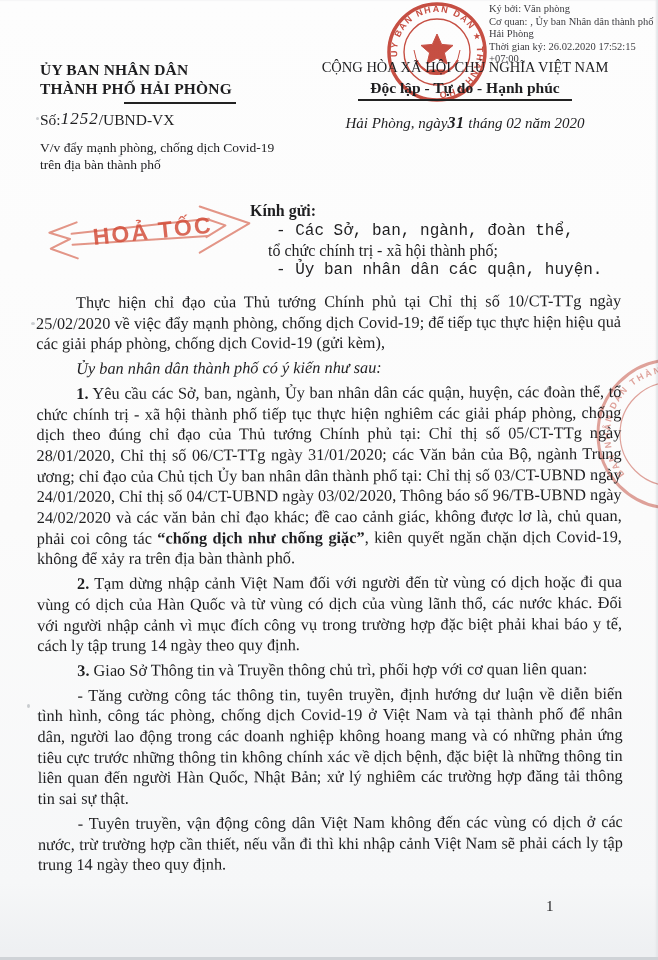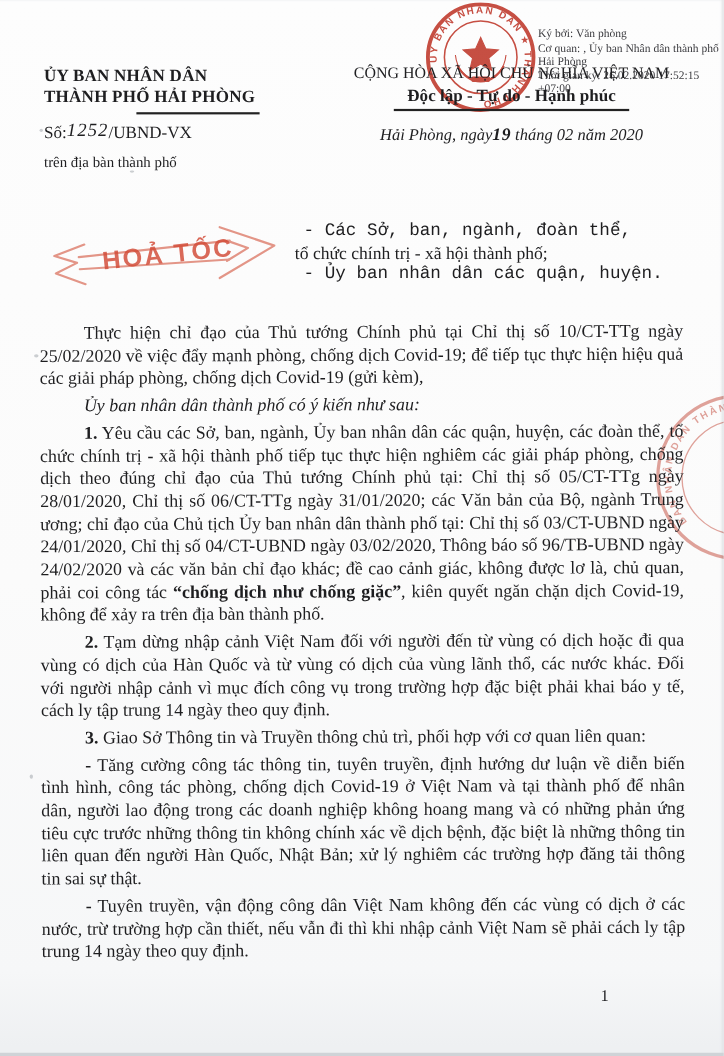--- a/index.html
+++ b/index.html
@@ -11,21 +11,21 @@
   }
   .page{
     position:relative;width:658px;height:960px;
     background:linear-gradient(180deg,#fdfdfd 0%,#fbfbfb 55%,#f6f7f8 92%,#eef0f2 99%);
     overflow:hidden;color:#1e1e20;
     box-shadow:inset 0 -3px 0 #cfd3d7, inset -2px 0 2px #e3e5e8;
   }
   
   .sig{
     position:absolute;left:489px;top:3px;width:168px;
-    font-size:10.5px;line-height:12.5px;color:#3c3c40;margin-top:23px;
+    font-size:10.5px;line-height:12.5px;color:#3c3c40;
   }
   .sig div{margin:0;}
   
   .seal-top{position:absolute;left:381px;top:2px;width:112px;height:104px;opacity:.9;mix-blend-mode:multiply;}
   
   .seal-right{position:absolute;right:-96px;top:352px;width:164px;height:164px;opacity:.5;mix-blend-mode:multiply;}
   
   .hdr-left{position:absolute;left:40px;top:60px;width:280px;}
   .org{font-weight:bold;font-size:15.5px;line-height:19px;letter-spacing:.2px;}
   .org-rule{width:112px;height:1.5px;background:#222;margin:4px auto 6px auto;}
@@ -111,49 +111,51 @@
   </div>
 
   <div class="hdr-left">
     <div class="org">ỦY BAN NHÂN DÂN</div>
     <div class="org">THÀNH PHỐ HẢI PHÒNG</div>
     <div class="org-rule"></div>
     <div class="doc-num">
       <span>Số:</span><span class="hand">1252</span><span>/UBND-VX</span>
     </div>
     <div class="subject">
+      <div>V/v đẩy mạnh phòng, chống dịch Covid-19</div>
       <div>trên địa bàn thành phố</div>
     </div>
   </div>
 
   <div class="hdr-right">
     <div class="national">CỘNG HÒA XÃ HỘI CHỦ NGHĨA VIỆT NAM</div>
     <div>
       <span class="motto">Độc lập - Tự do - Hạnh phúc</span>
       <div class="motto-rule"></div>
     </div>
     <div class="date-line">
-      <span>Hải Phòng, ngày</span><span class="hand-day b">19</span><span> tháng 02 năm 2020</span>
+      <span>Hải Phòng, ngày</span><span class="hand-day b">31</span><span> tháng 02 năm 2020</span>
     </div>
   </div>
 
   <div class="hoatoc">
     <svg width="216" height="62" viewBox="0 0 216 56">
       <g stroke="#de8372" stroke-width="2" fill="none" opacity=".85" stroke-linejoin="round" stroke-linecap="round">
         <polyline points="160,4 208,25 156,50"></polyline>
         <polyline points="166,17 184,25 164,35"></polyline>
         <line x1="30" y1="20" x2="168" y2="17"></line>
         <line x1="30" y1="31" x2="166" y2="34"></line>
         <polyline points="36,9 8,17 28,25 8,33 34,45"></polyline>
       </g>
     </svg>
     <div class="txt">HOẢ TỐC</div>
   </div>
 
   <div class="recips">
+    <div class="salut">Kính gửi:</div>
     <div class="r1">- Các Sở, ban, ngành, đoàn thể,</div>
     <div class="r2">tổ chức chính trị - xã hội thành phố;</div>
     <div class="r3">- Ủy ban nhân dân các quận, huyện.</div>
   </div>
 
   <div class="doc-body">
     <p>Thực hiện chỉ đạo của Thủ tướng Chính phủ tại Chỉ thị số 10/CT-TTg ngày 25/02/2020 về việc đẩy mạnh phòng, chống dịch Covid-19; để tiếp tục thực hiện hiệu quả các giải pháp phòng, chống dịch Covid-19 (gửi kèm),</p>
     <p class="italic sp">Ủy ban nhân dân thành phố có ý kiến như sau:</p>
     <p class="sp"><b>1.</b><span> Yêu cầu các Sở, ban, ngành, Ủy ban nhân dân các quận, huyện, các đoàn thể, tổ chức chính trị - xã hội thành phố tiếp tục thực hiện nghiêm các giải pháp phòng, chống dịch theo đúng chỉ đạo của Thủ tướng Chính phủ tại: Chỉ thị số 05/CT-TTg ngày 28/01/2020, Chỉ thị số 06/CT-TTg ngày 31/01/2020; các Văn bản của Bộ, ngành Trung ương; chỉ đạo của Chủ tịch Ủy ban nhân dân thành phố tại: Chỉ thị số 03/CT-UBND ngày 24/01/2020, Chỉ thị số 04/CT-UBND ngày 03/02/2020, Thông báo số 96/TB-UBND ngày 24/02/2020 và các văn bản chỉ đạo khác; đề cao cảnh giác, không được lơ là, chủ quan, phải coi công tác </span><b>“chống dịch như chống giặc”</b><span>, kiên quyết ngăn chặn dịch Covid-19, không để xảy ra trên địa bàn thành phố.</span></p>
     <p class="sp"><b>2.</b><span> Tạm dừng nhập cảnh Việt Nam đối với người đến từ vùng có dịch hoặc đi qua vùng có dịch của Hàn Quốc và từ vùng có dịch của vùng lãnh thổ, các nước khác. Đối với người nhập cảnh vì mục đích công vụ trong trường hợp đặc biệt phải khai báo y tế, cách ly tập trung 14 ngày theo quy định.</span></p>

